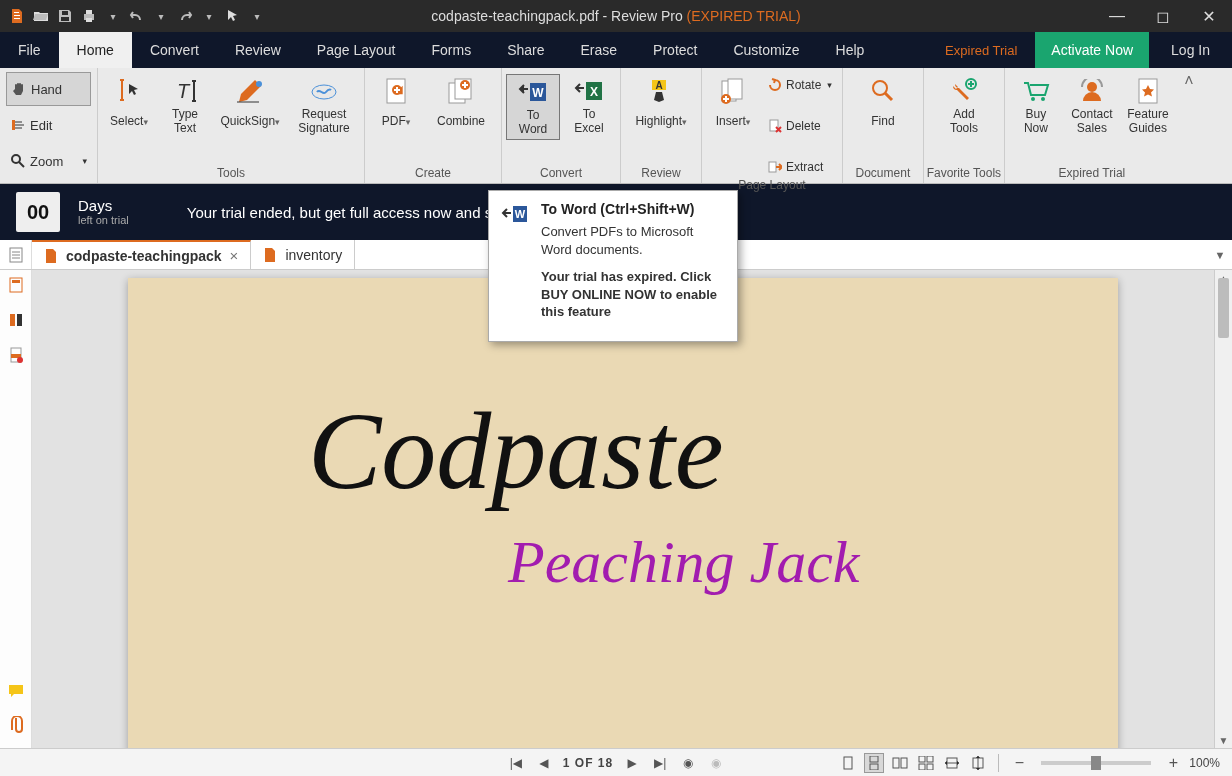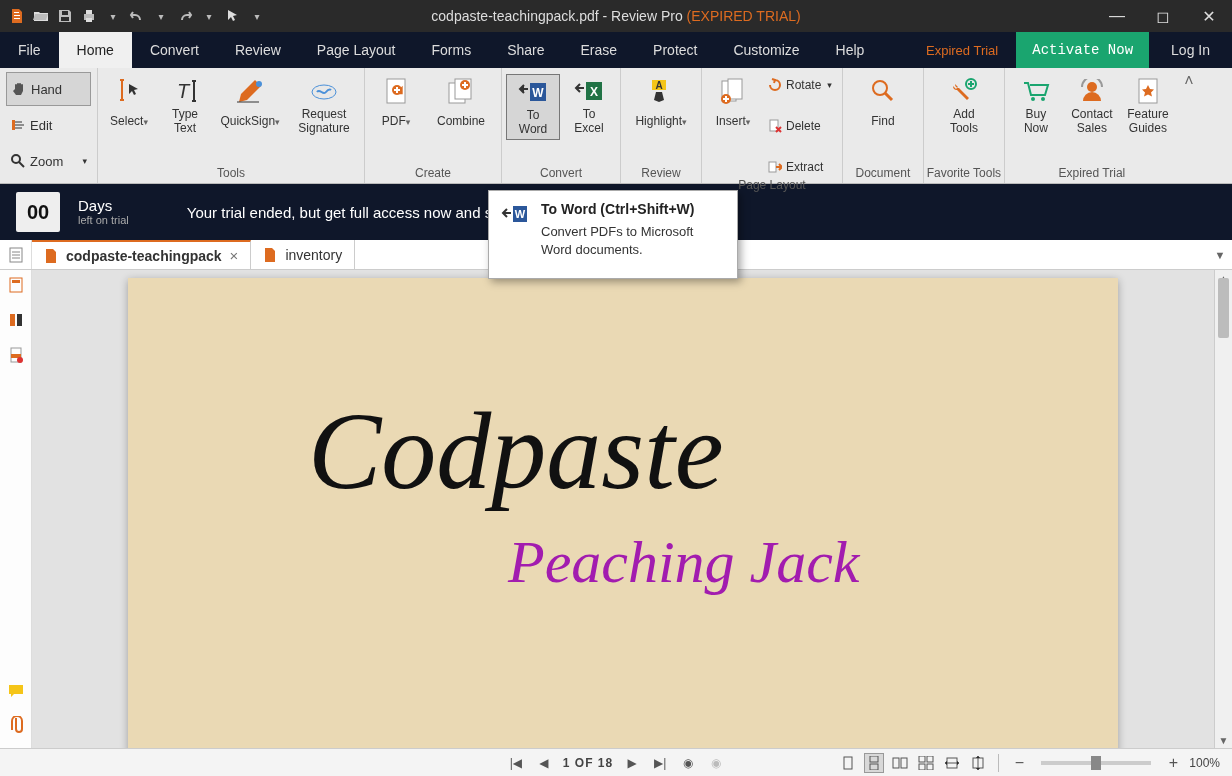--- a/index.html
+++ b/index.html
@@ -15,21 +15,21 @@
 .title-text2{color:#dd6b20;}
 .win-ctrls{position:absolute;right:0;top:0;display:flex;}
 .win-btn{width:46px;height:32px;display:flex;align-items:center;justify-content:center;color:#ddd;font-size:16px;cursor:pointer;}
 
 
 .menurow{height:36px;background:#0f172a;display:flex;align-items:stretch;color:#ddd;font-size:14px;position:relative;}
 .menu-tab{padding:0 18px;display:flex;align-items:center;cursor:pointer;}
 .menu-tab.active{background:#f0f0f0;color:#222;}
 .menu-spacer{flex:1;}
 .expired-link{color:#dd6b20;font-size:13px;display:flex;align-items:center;padding:0 18px;cursor:pointer;}
-.activate-btn{background:#1aa56f;color:#fff;padding:0 16px;display:flex;align-items:center;font-size:14px;cursor:pointer;font-family:Liberation Mono, monospace;}
+.activate-btn{background:#1aa56f;color:#fff;padding:0 16px;display:flex;align-items:center;font-size:14px;cursor:pointer;}
 .login-link{color:#ddd;padding:0 22px;display:flex;align-items:center;font-size:14px;cursor:pointer;}
 
 
 .ribbon{height:116px;background:#eaeaea;display:flex;border-bottom:1px solid #bbb;}
 .ribbon-left{width:98px;display:flex;flex-direction:column;padding:4px 6px;gap:2px;border-right:1px solid #ccc;}
 .ribbon-left-btn{height:34px;display:flex;align-items:center;gap:4px;font-size:13px;color:#333;padding:0 4px;cursor:pointer;}
 .ribbon-left-btn.active{background:#d6d6d6;border:1px solid #999;}
 .ribbon-left-btn svg{width:16px;height:16px;flex-shrink:0;}
 .rb-group{display:flex;flex-direction:column;align-items:center;border-right:1px solid #ccc;position:relative;}
 .rb-group-body{flex:1;display:flex;align-items:flex-start;padding:6px 4px 0 4px;gap:2px;}
@@ -495,20 +495,21 @@
 
 <div class="tooltip">
   <svg class="ticon" viewBox="0 0 28 28">
       <path stroke="#333" stroke-width="2" fill="none" d="M2 12h8M6 8l-4 4 4 4"></path>
       <rect x="12" y="5" width="14" height="16" fill="#2b579a"></rect>
       <text x="19" y="17" font-size="11" fill="#fff" text-anchor="middle" font-weight="bold">W</text>
     </svg>
   <div>
     <h4>To Word (Ctrl+Shift+W)</h4>
     <p>Convert PDFs to Microsoft Word documents.</p>
+    <p class="exp">Your trial has expired. Click BUY ONLINE NOW to enable this feature</p>
   </div>
 </div>
 
 <div class="workarea">
   <div class="side-tools">
     <div><svg width="16" height="18" viewBox="0 0 16 18">
           <rect x="2" y="2" width="12" height="14" fill="none" stroke="#dd6b20"></rect>
           <rect x="4" y="4" width="8" height="3" fill="#dd6b20"></rect>
         </svg></div>
     <div><svg width="16" height="16" viewBox="0 0 16 16">

